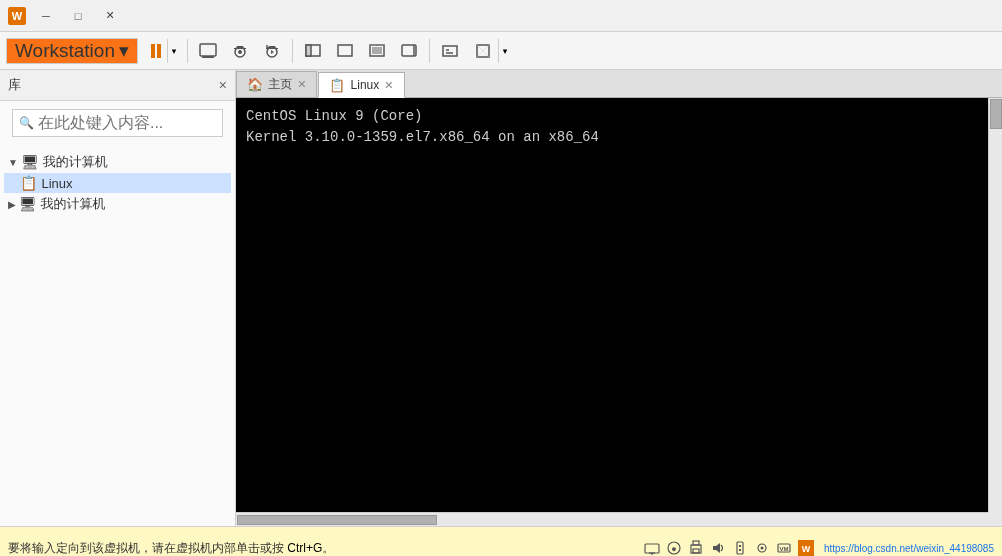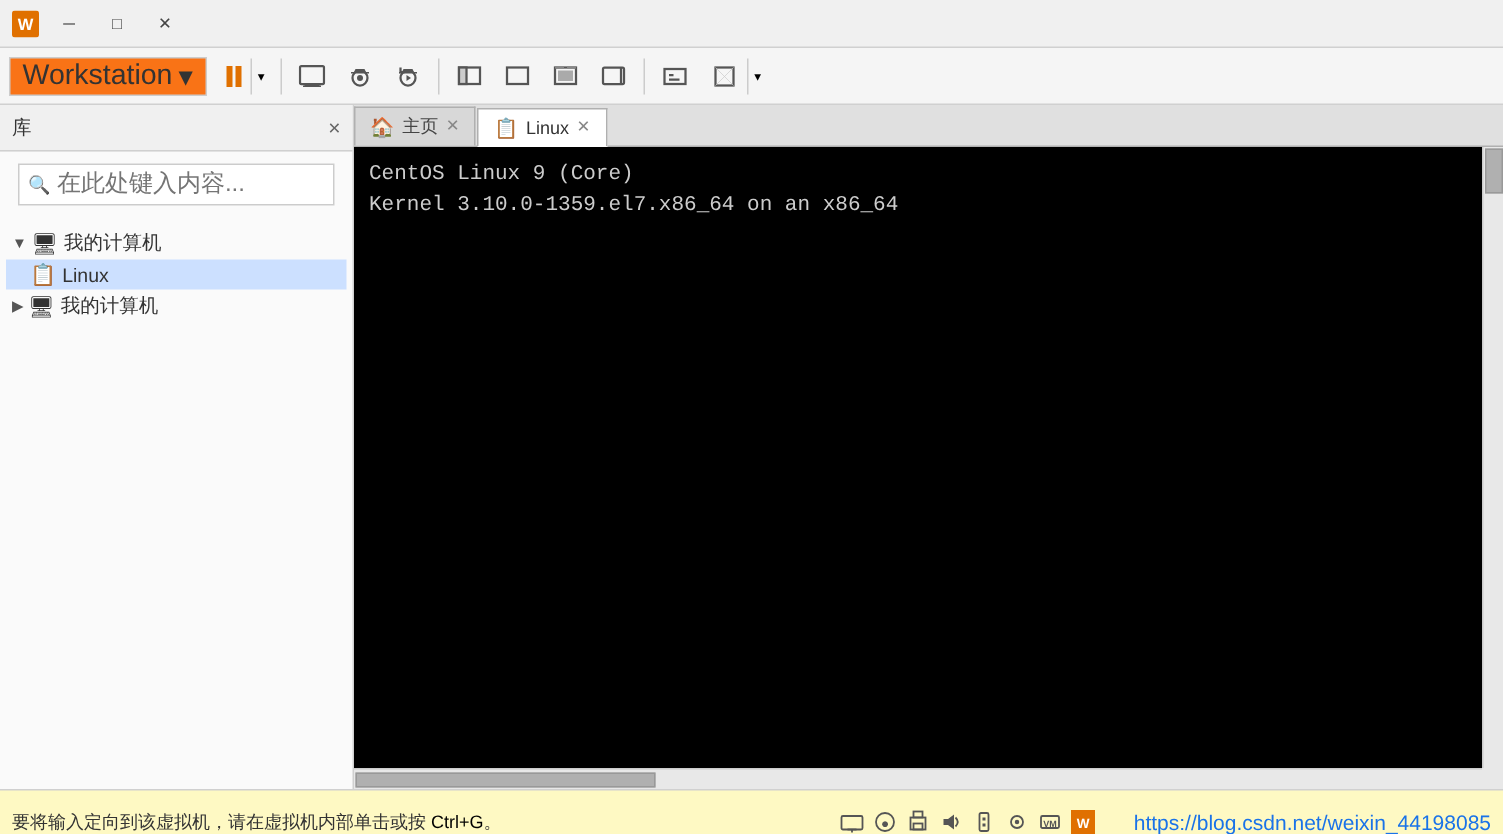--- a/index.html
+++ b/index.html
@@ -351,23 +351,23 @@
       width: 20px;
       height: 20px;
       display: flex;
       align-items: center;
       justify-content: center;
       font-size: 13px;
       color: #555;
       cursor: pointer;
     }
     #watermark {
-      font-size: 14px;
+      font-size: 10px;
       color: #1a73e8;
-      margin-left: 24px;
+      margin-left: 8px;
     }
   </style>
 </head>
 <body>
 
 <div id="title-bar">
   <div id="title-bar-icon">
     <svg viewBox="0 0 18 18" xmlns="http://www.w3.org/2000/svg">
       <rect width="18" height="18" rx="2" fill="#e07000"></rect>
       <text x="9" y="13" text-anchor="middle" fill="white" font-size="11" font-weight="bold">W</text>

